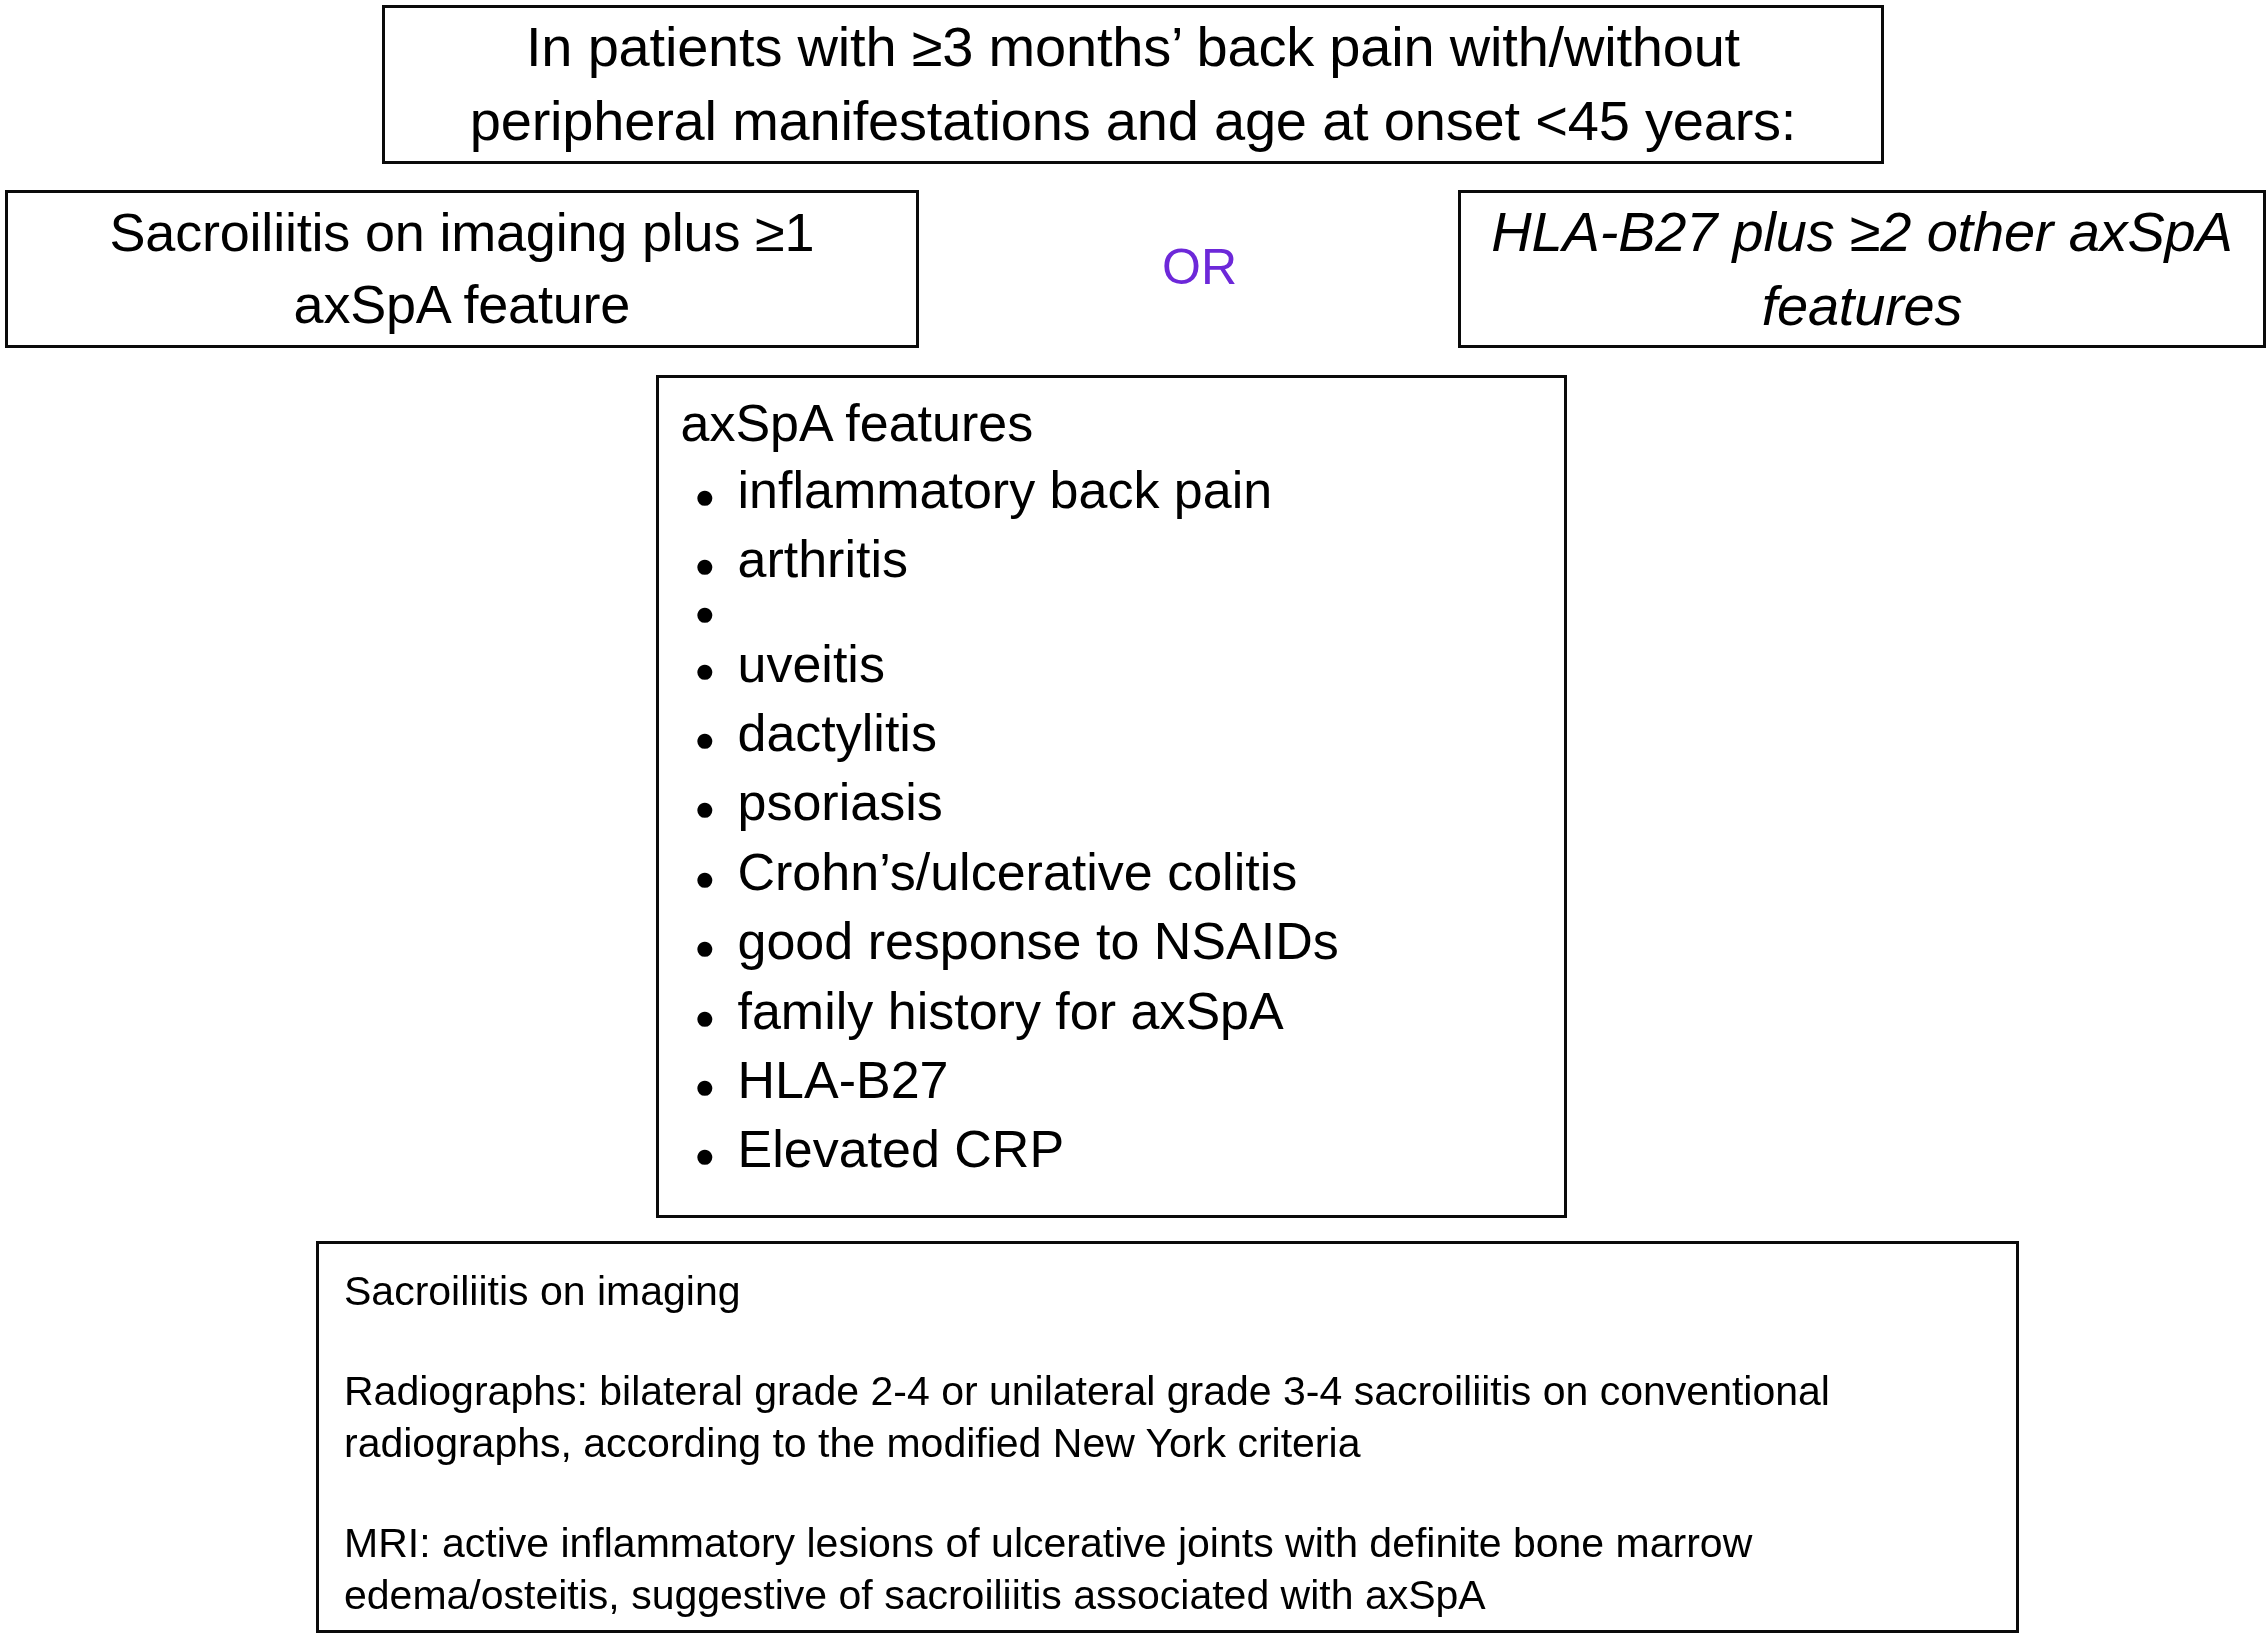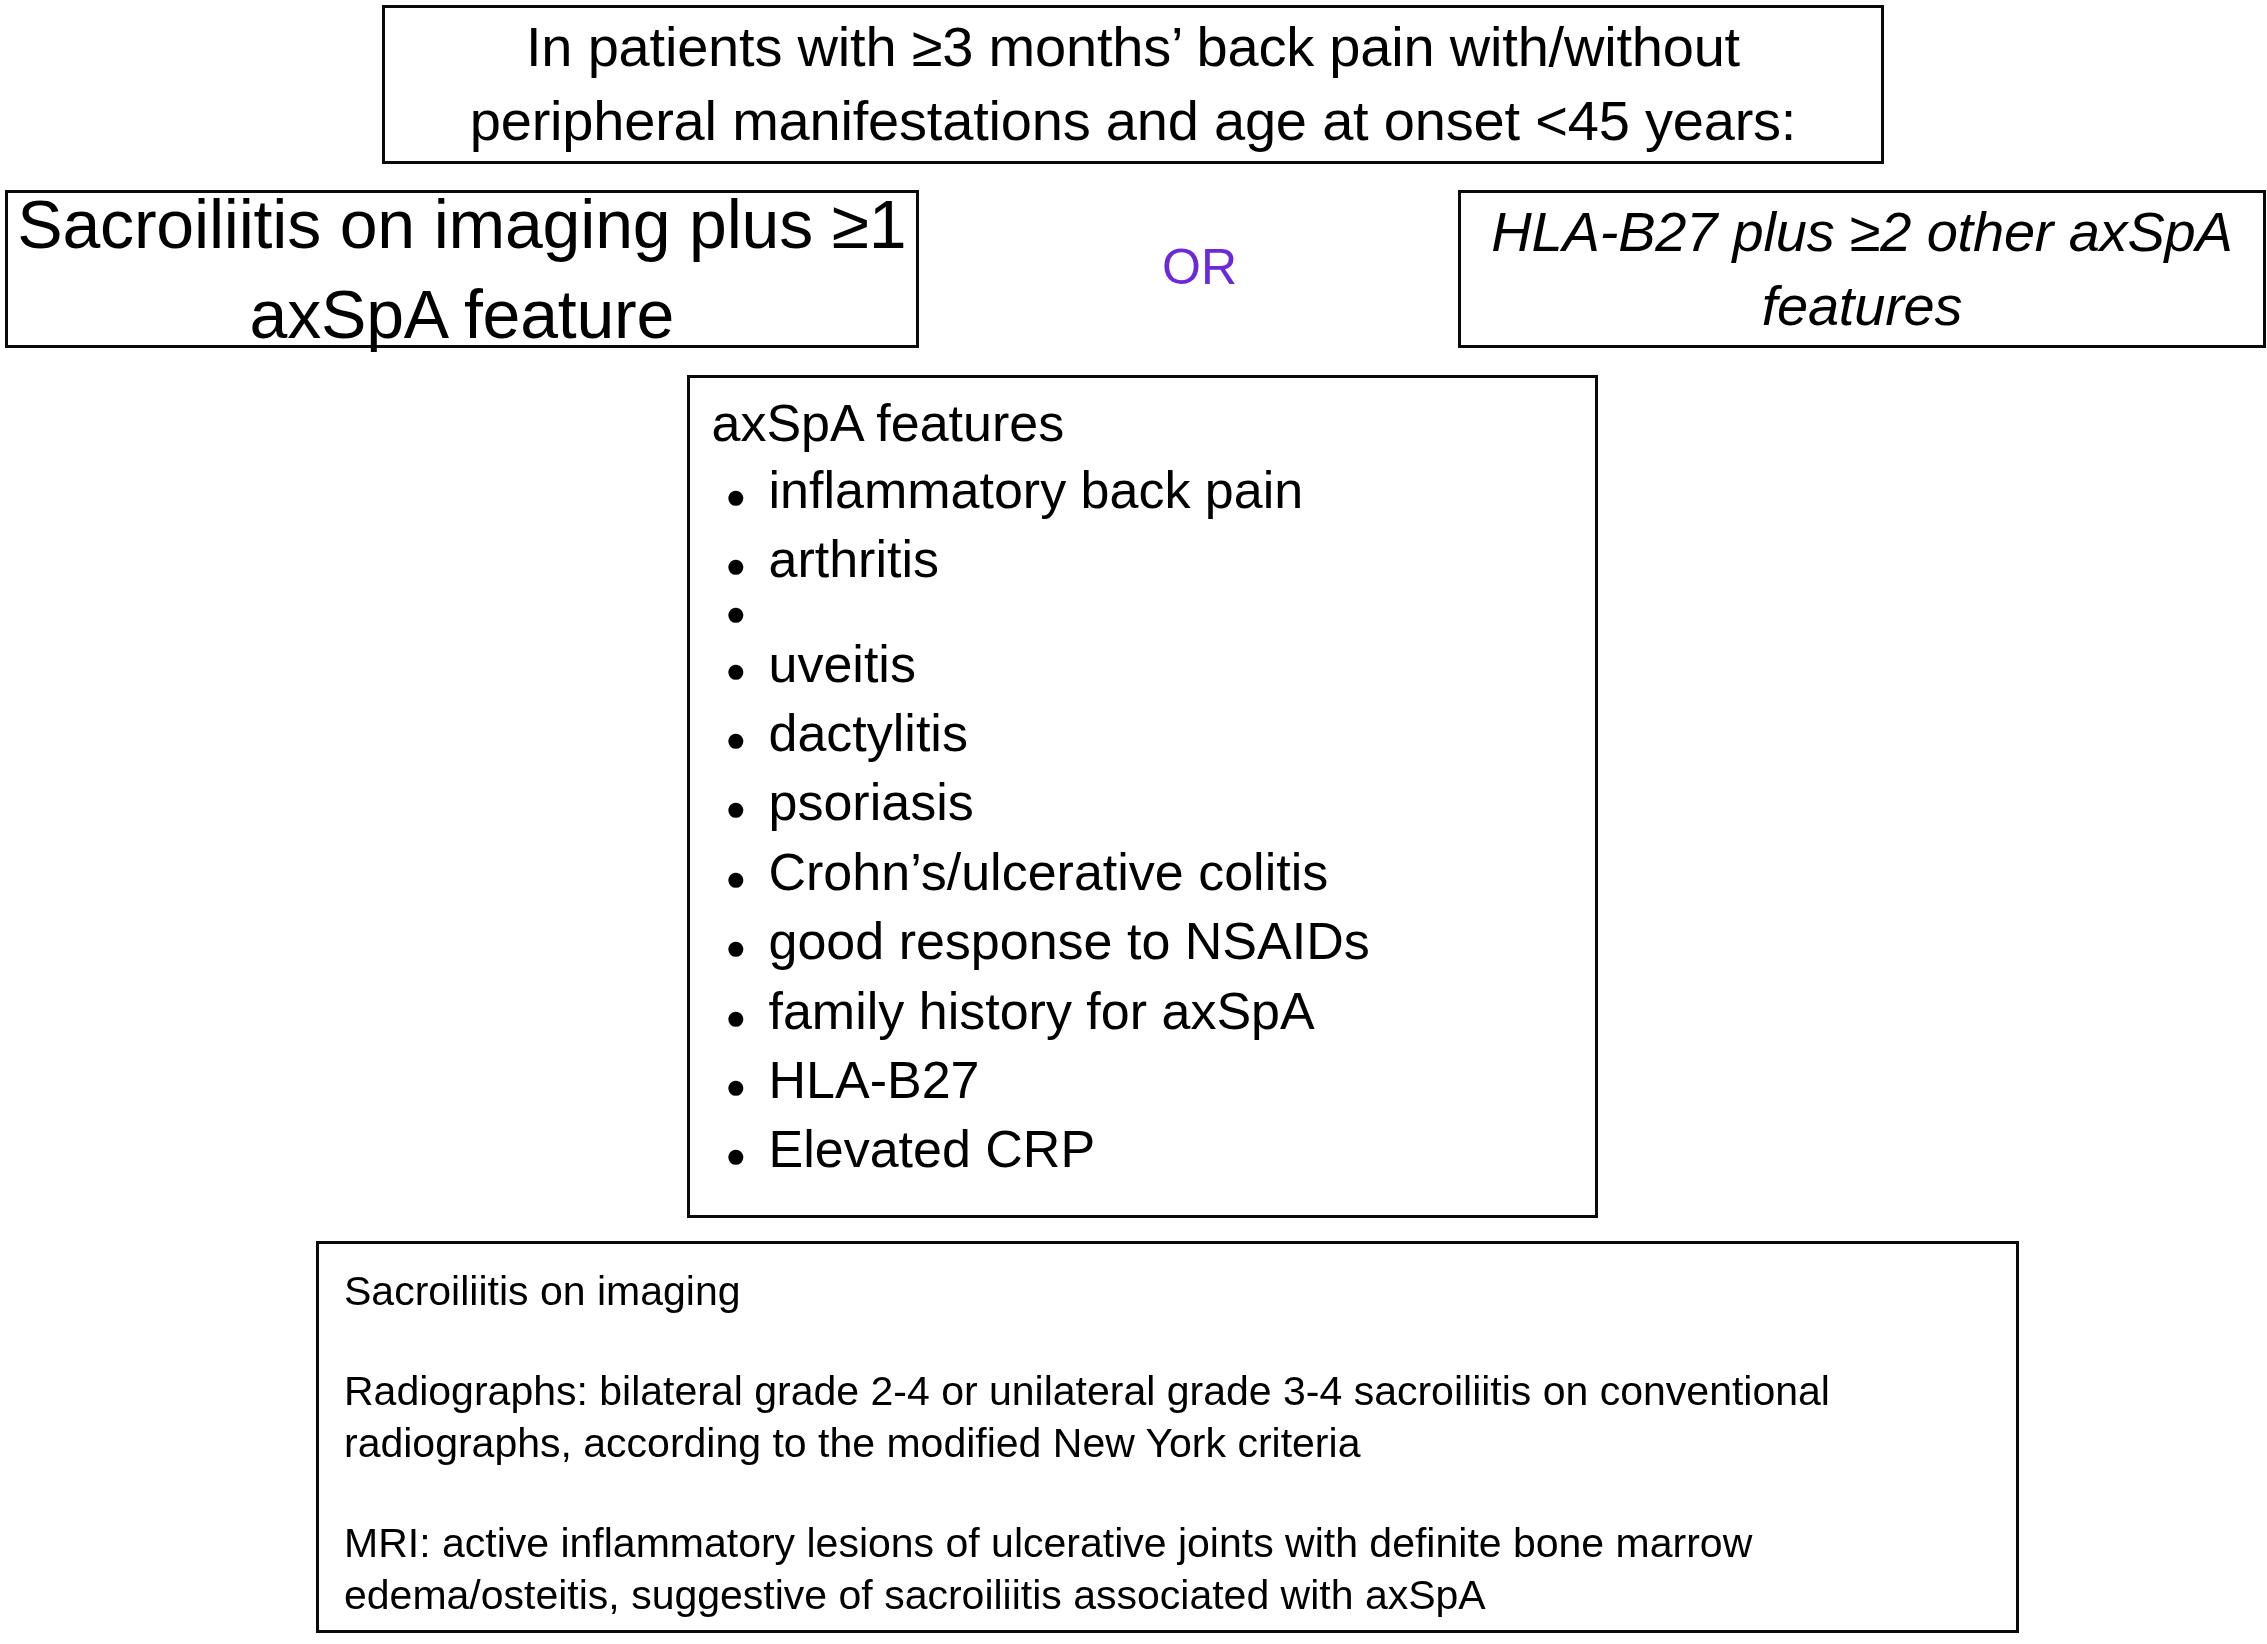--- a/index.html
+++ b/index.html
@@ -53,21 +53,21 @@
 
   
   #left-box {
     left: 4.9px;
     top: 190px;
     width: 914px;
     height: 158px;
     padding: 0 15.6px;
   }
   #left-box .line {
-    font-size: 68px;
+    font-size: 54px;
     line-height: 1.33;
     letter-spacing: -0.2px;
   }
 
   
   #or-label {
     position: absolute;
     left: 1102px;
     top: 242px;
     width: 195px;
@@ -87,21 +87,21 @@
     font-style: italic;
   }
   #right-box .line {
     font-size: 56px;
     line-height: 1.33;
     letter-spacing: -0.2px;
   }
 
   
   #features-box {
-    left: 687px;
+    left: 656px;
     top: 375px;
     width: 911px;
     height: 843px;
     justify-content: flex-start;
     padding: 15.6px 0 0 21.5px;
   }
   #features-title {
     font-size: 52px;
     line-height: 1.12;
     margin-bottom: 3.9px;

